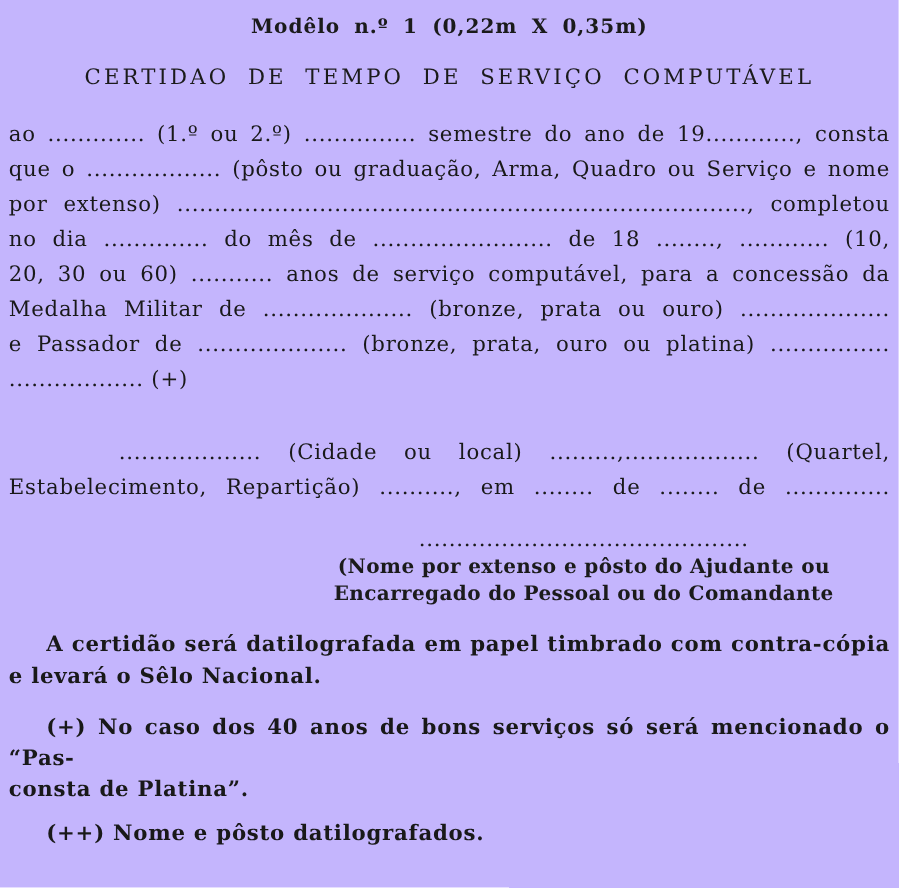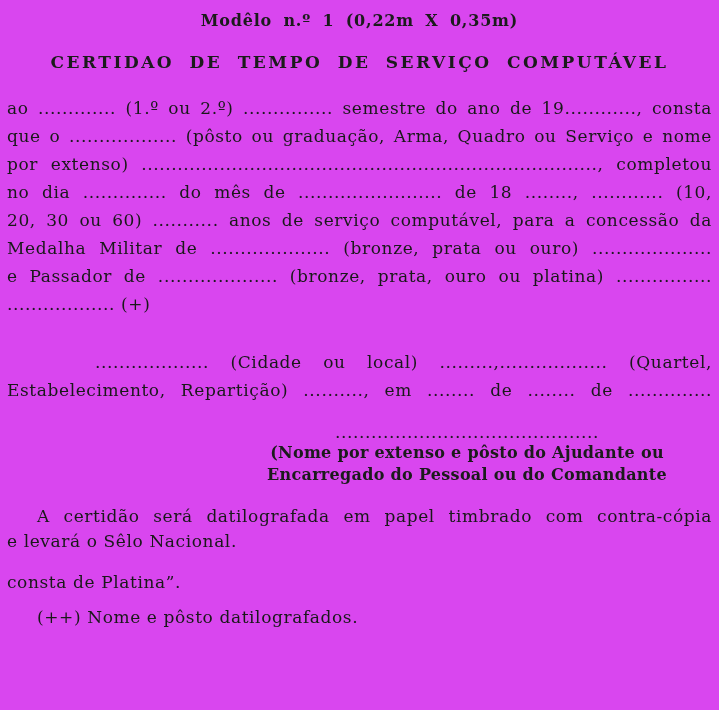--- a/index.html
+++ b/index.html
@@ -2,40 +2,40 @@
 <html><head>
 <meta charset="utf-8">
 <style>
   * { box-sizing: border-box; margin: 0; padding: 0; }
   html, body { background: #ffffff; }
   .page {
     position: relative;
     width: 719px;
     height: 710px;
     margin: 0 auto;
-    background: #d946ef;
+    background: #c4b5fd;
     font-family: "DejaVu Serif", "Liberation Serif", serif;
     color: #1b1b1b;
     padding: 8px 7px 0 7px;
     overflow: hidden;
   }
   .model-line {
     margin-top: 2px;
     text-align: center;
     font-size: 16px;
     font-weight: bold;
     letter-spacing: 0.8px;
     word-spacing: 5px;
     line-height: 22px;
   }
   .title {
     margin-top: 18px;
     text-align: center;
     font-size: 17px;
-    font-weight: bold;
+    font-weight: normal;
     letter-spacing: 2.5px;
     word-spacing: 7px;
     line-height: 24px;
     white-space: nowrap;
   }
   .para { margin-top: 20px; }
   .para.p2 { margin-top: 30px; }
   .line {
     font-size: 17px;
     line-height: 28px;
@@ -59,21 +59,21 @@
     white-space: nowrap;
   }
   .cap-line {
     font-size: 16px;
     font-weight: bold;
     letter-spacing: 0.3px;
     line-height: 22px;
     white-space: nowrap;
   }
   .note { margin-top: 18px; }
-  .note .line { line-height: 25px; }
+  .note .line { line-height: 25px; font-weight: bold; }
   .note.n2 { margin-top: 16px; }
   .note.n3 { margin-top: 10px; }
 </style>
 </head>
 <body>
 
 <div class="page">
 
   <div class="model-line">Modêlo n.º 1  (0,22m  X  0,35m)</div>
 
@@ -100,20 +100,21 @@
     <div class="cap-line">(Nome por extenso e pôsto do Ajudante ou</div>
     <div class="cap-line">Encarregado do Pessoal ou do Comandante</div>
   </div>
 
   <div class="para note n1">
     <div class="line jline ind-30">A certidão será datilografada em papel timbrado com contra-cópia</div>
     <div class="line lline">e levará o Sêlo Nacional.</div>
   </div>
 
   <div class="para note n2">
+    <div class="line jline ind-30">(+) No caso dos 40 anos de bons serviços só será mencionado o “Pas-</div>
     <div class="line lline">consta de Platina”.</div>
   </div>
 
   <div class="para note n3">
     <div class="line lline ind-30">(++) Nome e pôsto datilografados.</div>
   </div>
 
 </div>
 
 </body></html>

